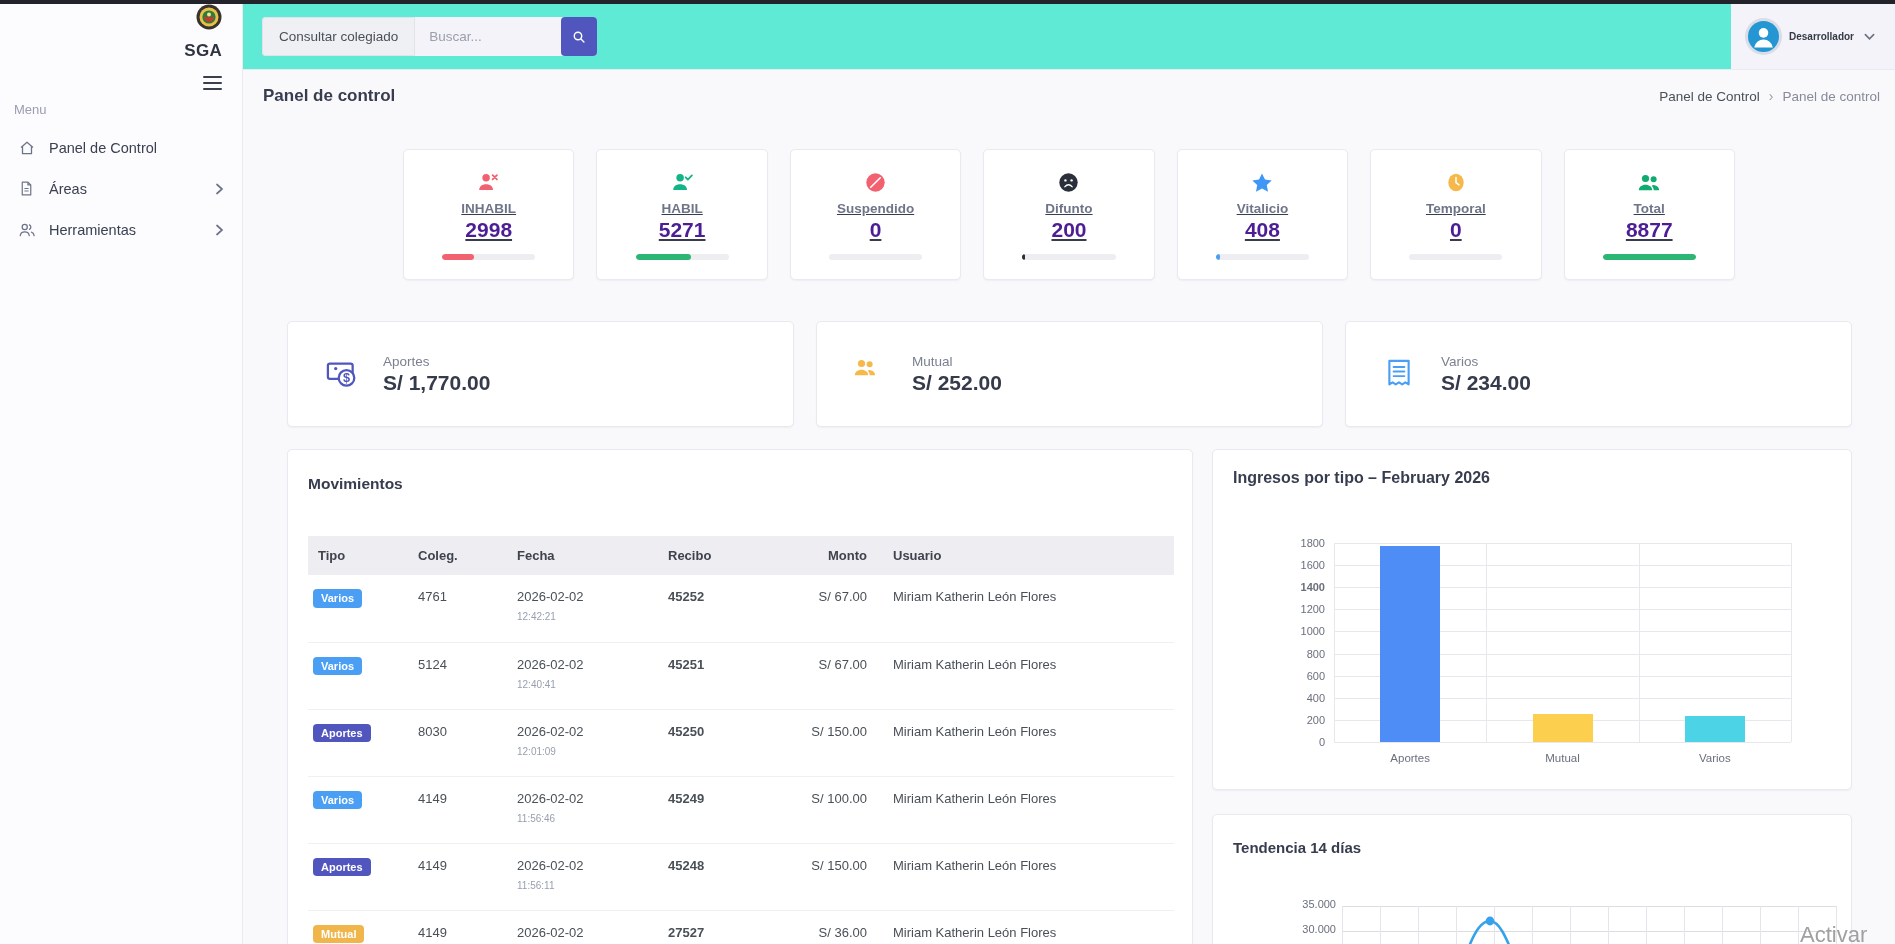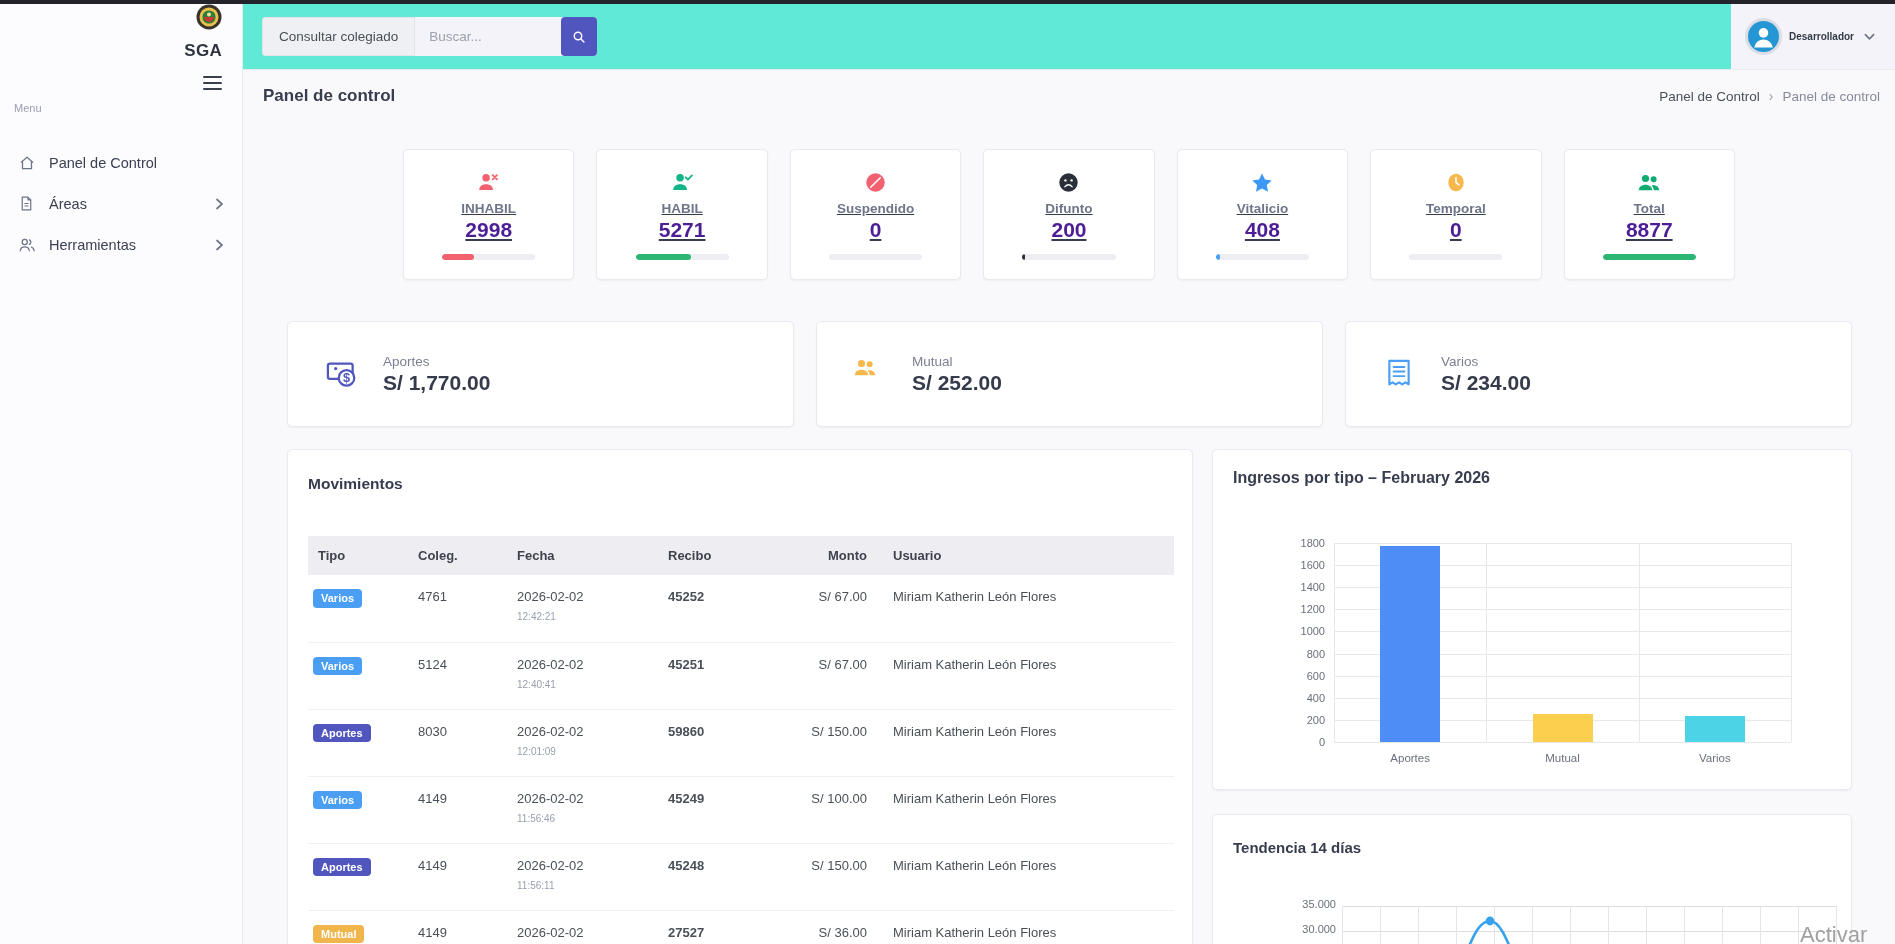--- a/index.html
+++ b/index.html
@@ -8,21 +8,21 @@
   .top-strip { height:4px; background:#23232b; width:100%; }
   .app { display:flex; height:940px; }
 
   
   .sidebar { width:243px; background:#fcfcfe; border-right:1px solid #e9e9ef; flex:0 0 243px; }
   .brand-row { height:62px; display:flex; align-items:flex-end; padding:0 20px 0 18px; gap:11px;flex-direction:column; }
   .logo { width:26px; height:26px; border-radius:50%; flex:0 0 26px; }
   .brand-name { font-size:17px; font-weight:700; color:#2f3441; letter-spacing:.3px; }
   .hamburger { margin-left:auto; width:19px; cursor:pointer; }
   .hamburger span { display:block; height:2.4px; background:#3a3f4c; border-radius:1px; margin:3.6px 0; }
-  .menu-label { margin:36px 0 28px 14px; font-size:11px; color:#9a9eb1; }
+  .menu-label { margin:36px 0 10px 14px; font-size:13px; color:#9a9eb1; }
   .nav-item { height:41px; display:flex; align-items:center; padding:0 18px; gap:13px;
     font-size:14.5px; color:#3b4152; cursor:pointer; }
   .nav-item .nav-ico { width:18px; height:18px; color:#6e7488; display:flex; align-items:center; }
   .nav-item .chev { margin-left:auto; color:#6e7488; display:flex; }
 
   
   .main { flex:1; min-width:0; }
   .header { height:66px; background:#5eead4; border-bottom:1px solid #e9ebf0; display:flex; align-items:center; padding-left:19px; }
   .search-group { display:flex; align-items:stretch; height:39px; background:#f3f3f9; border-radius:4px; }
   .consult-btn { background:#eff0f3; border:1px solid #e1e3e8; border-radius:4px 0 0 4px;
@@ -395,21 +395,21 @@
                   <td class="td-right">S/ 67.00</td>
                   <td class="td-usr">Miriam Katherin León Flores</td>
                 </tr>
                 <tr class="mov-row">
                   <td><span class="badge" style="background: rgb(81, 86, 190);">Aportes</span></td>
                   <td>8030</td>
                   <td>
                     <div class="cell-date">2026-02-02</div>
                     <div class="cell-time">12:01:09</div>
                   </td>
-                  <td class="cell-recibo">59860</td>
+                  <td class="cell-recibo">45250</td>
                   <td class="td-right">S/ 150.00</td>
                   <td class="td-usr">Miriam Katherin León Flores</td>
                 </tr>
                 <tr class="mov-row">
                   <td><span class="badge" style="background: rgb(74, 159, 245);">Varios</span></td>
                   <td>4149</td>
                   <td>
                     <div class="cell-date">2026-02-02</div>
                     <div class="cell-time">11:56:46</div>
                   </td>
@@ -453,21 +453,21 @@
               <div class="tick" style="left: 62px; top: 241.778px;">400</div>
               <div class="grid-h" style="left: 121px; top: 225.667px; width: 457px;"></div>
               <div class="tick" style="left: 62px; top: 219.667px;">600</div>
               <div class="grid-h" style="left: 121px; top: 203.556px; width: 457px;"></div>
               <div class="tick" style="left: 62px; top: 197.556px;">800</div>
               <div class="grid-h" style="left: 121px; top: 181.444px; width: 457px;"></div>
               <div class="tick" style="left: 62px; top: 175.444px;">1000</div>
               <div class="grid-h" style="left: 121px; top: 159.333px; width: 457px;"></div>
               <div class="tick" style="left: 62px; top: 153.333px;">1200</div>
               <div class="grid-h" style="left: 121px; top: 137.222px; width: 457px;"></div>
-              <div class="tick" style="left: 62px; top: 131.222px;">1400</div>
+              <div class="tick" style="left: 62px; top: 131.222px; font-weight: bold;">1400</div>
               <div class="grid-h" style="left: 121px; top: 115.111px; width: 457px;"></div>
               <div class="tick" style="left: 62px; top: 109.111px;">1600</div>
               <div class="grid-h" style="left: 121px; top: 93px; width: 457px;"></div>
               <div class="tick" style="left: 62px; top: 87px;">1800</div>
               <div class="grid-v" style="left: 121px; top: 93px; height: 199px;"></div>
               <div class="grid-v" style="left: 273.333px; top: 93px; height: 199px;"></div>
               <div class="grid-v" style="left: 425.667px; top: 93px; height: 199px;"></div>
               <div class="grid-v" style="left: 578px; top: 93px; height: 199px;"></div>
               <div class="bar" style="left: 167.167px; width: 60px; top: 96.3167px; height: 195.683px; background: rgb(78, 140, 246);"></div>
               <div class="xlab" style="left: 152.167px; top: 302px;">Aportes</div>

